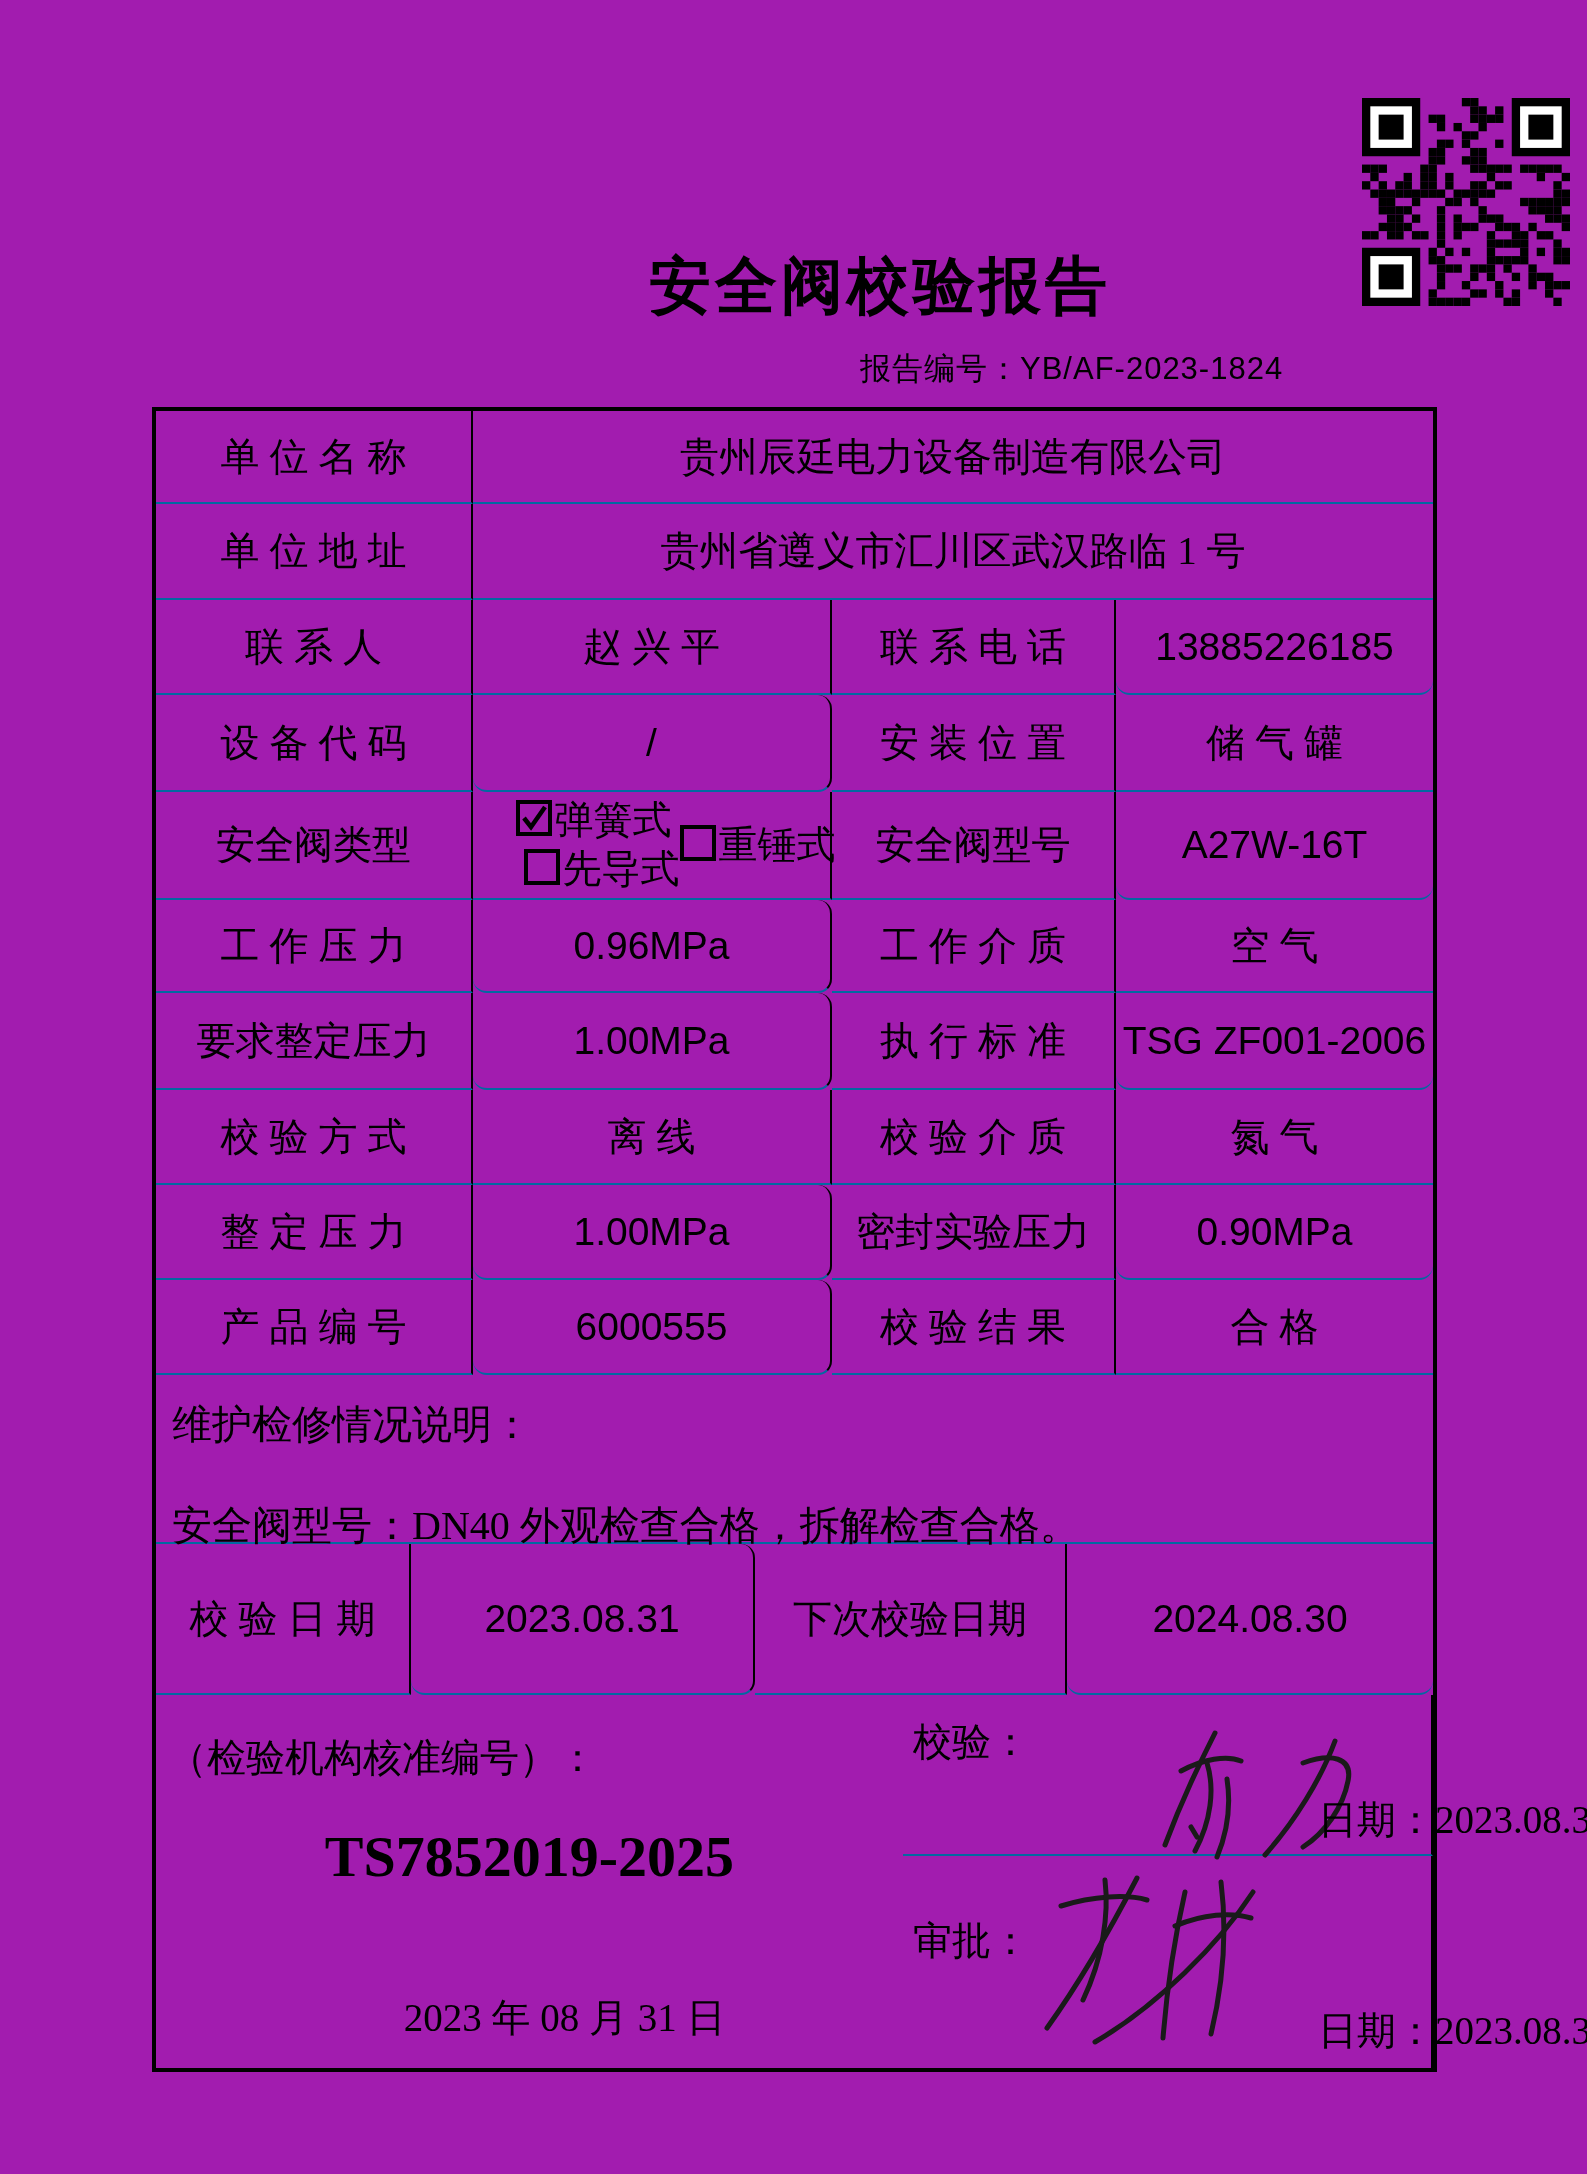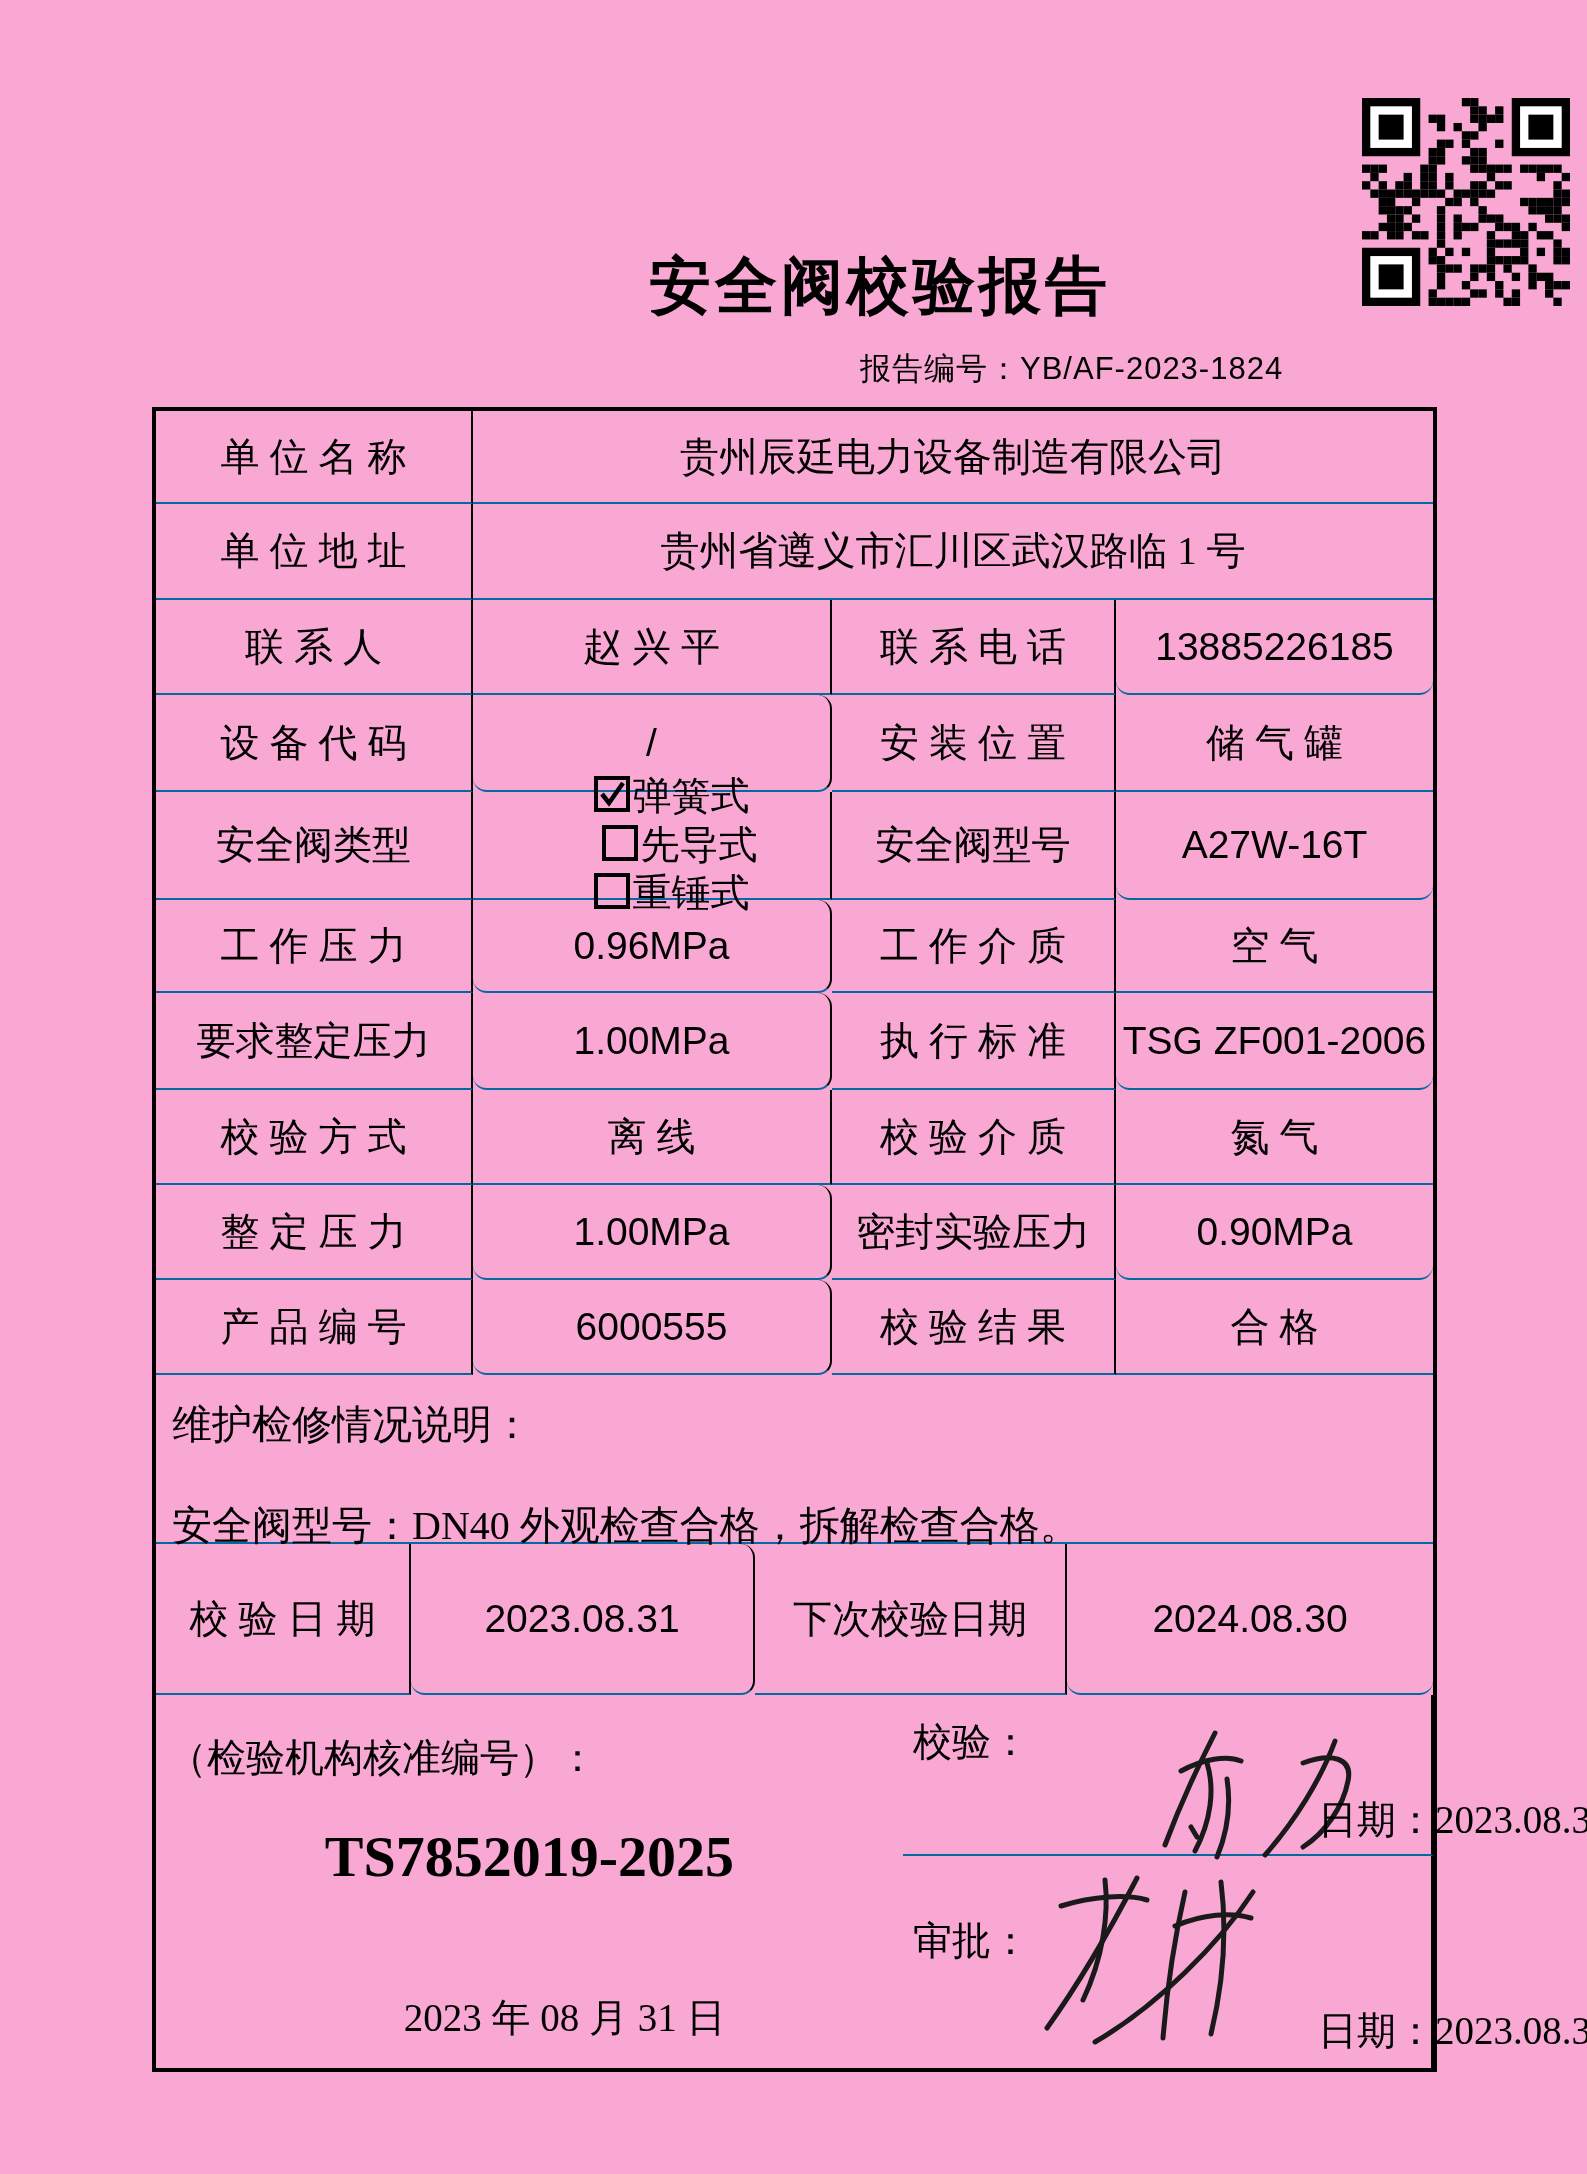--- a/index.html
+++ b/index.html
@@ -1,16 +1,16 @@
 <!DOCTYPE html>
 <html><head>
 <meta charset="utf-8">
 <style>
   html,body{margin:0;padding:0;background:#fff;}
-  .page{position:relative;width:1587px;height:2174px;background:#f9a8d4;color:#000;
+  .page{position:relative;width:1587px;height:2174px;background:#a21caf;color:#000;
         font-family:"Liberation Serif","DejaVu Serif",serif;overflow:hidden;}
 
   
   .title{position:absolute;left:610px;top:244px;width:540px;text-align:center;
          font-size:62px;font-weight:bold;letter-spacing:4px;}
   .report-no{position:absolute;left:860px;top:348px;font-size:31px;letter-spacing:1px;}
   .report-no .num{font-family:"Liberation Sans","DejaVu Sans",sans-serif;}
 
   .qr{position:absolute;left:1362px;top:98px;width:208px;height:208px;}
 
@@ -25,21 +25,21 @@
   .cell{display:flex;align-items:center;justify-content:center;box-sizing:border-box;
         font-size:39px;text-align:center;}
   .br{border-right:2px solid #000;}
   .bb{border-bottom:2px solid #0369a1;}
   .span3{grid-column:2/5;}
   .span4{grid-column:1/5;}
   .sp{letter-spacing:10px;text-indent:10px;}
   .lat{font-family:"Liberation Sans","DejaVu Sans",sans-serif;letter-spacing:0;border-radius:14px;}
 
   
-  .cbcell{flex-direction:column;line-height:1.25;font-size:39px;padding-left:40px;}
+  .cbcell{flex-direction:row;line-height:1.25;font-size:39px;padding-left:40px;}
   .opt{white-space:nowrap;}
   .opt + .opt{margin-left:16px;}
   .cb{display:inline-block;width:28px;height:28px;border:4px solid #000;
       vertical-align:-3px;margin-right:3px;box-sizing:content-box;}
   .cb svg{display:block;width:28px;height:28px;}
 
   
   .notecell{display:block;text-align:left;padding:22px 2px 0 16px;font-size:40px;}
   .notecell .line2{margin-top:46px;}
 

